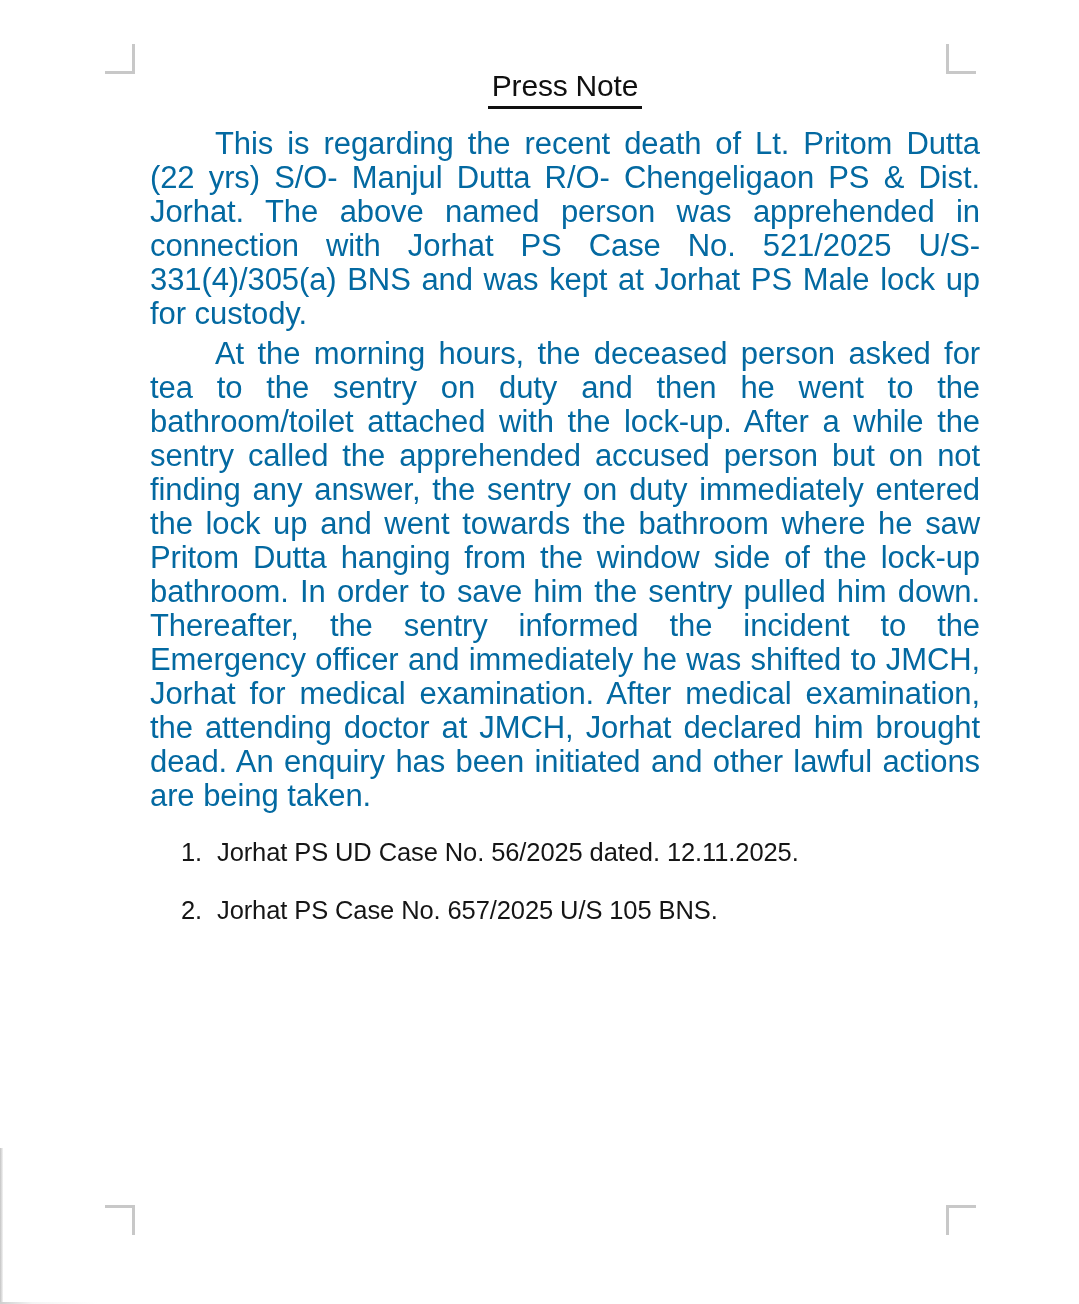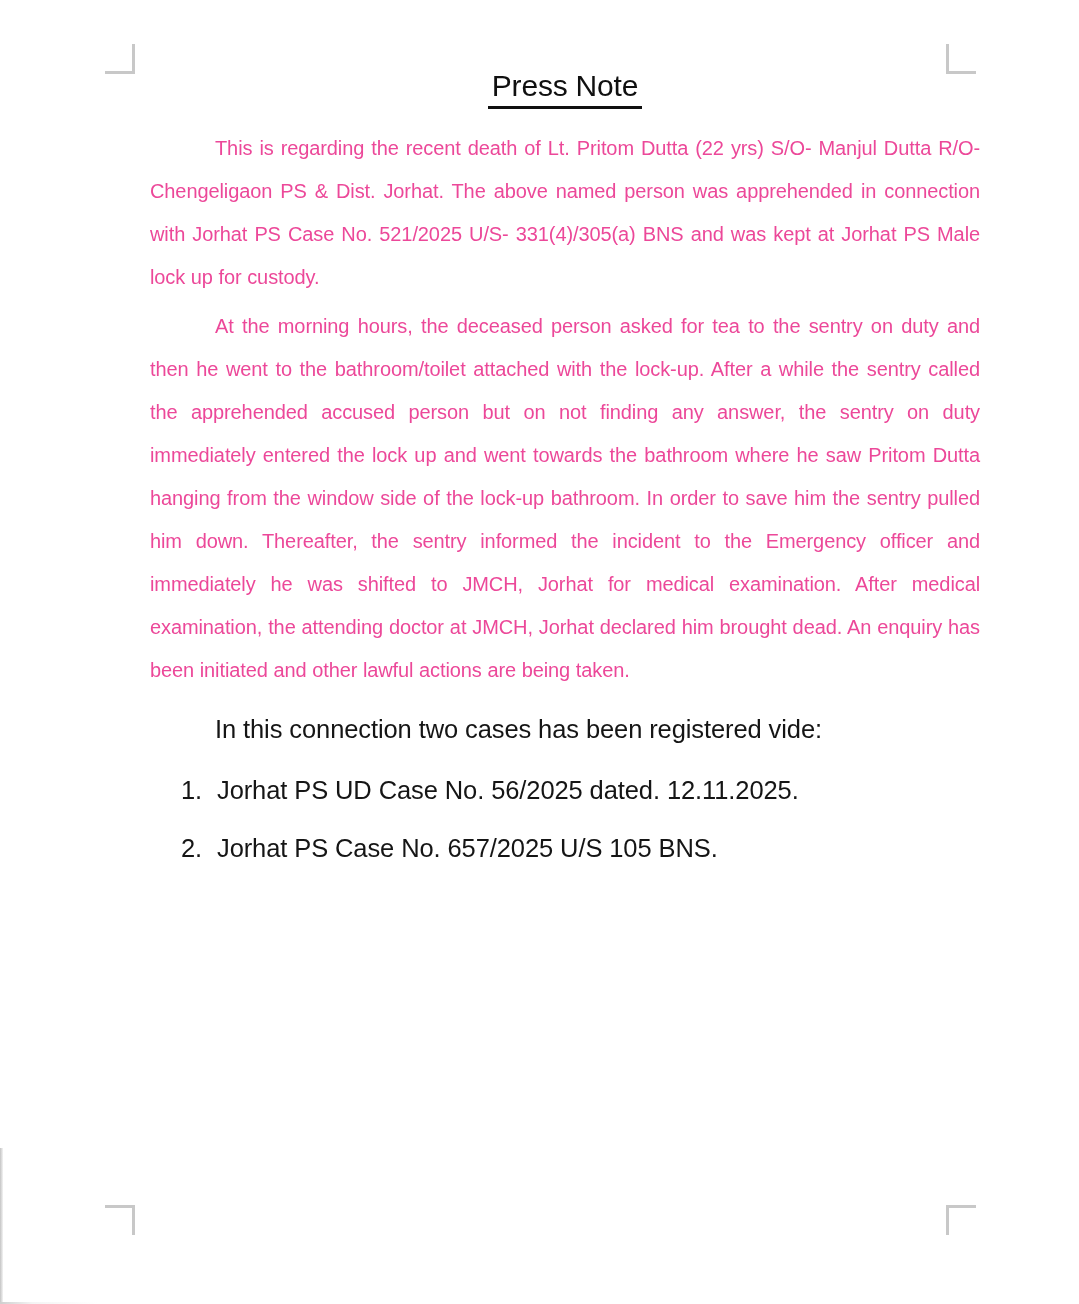--- a/index.html
+++ b/index.html
@@ -105,23 +105,23 @@
     line-height: 1.2;
   }
   .doc-title .title-text {
     display: inline-block;
     border-bottom: 3px solid #101010;
     padding: 0 4px 2px 4px;
   }
 
   .para {
     margin: 0 0 6px 0;
-    font-size: 20px;
-    line-height: 43px;
-    color: #ec4899;
+    font-size: 31px;
+    line-height: 34px;
+    color: #0369a1;
     text-align: justify;
     text-justify: inter-word;
     text-indent: 65px;
     letter-spacing: -0.1px;
     word-spacing: 0.2px;
   }
 
   .intro-line {
     margin: 16px 0 10px 0;
     font-size: 25.5px;
@@ -172,21 +172,20 @@
   <div class="doc">
 
     <h1 class="doc-title">
       <span class="title-text">Press Note</span>
     </h1>
 
     <p class="para">This is regarding the recent death of Lt. Pritom Dutta (22 yrs) S/O- Manjul Dutta R/O- Chengeligaon PS &amp; Dist. Jorhat. The above named person was apprehended in connection with Jorhat PS Case No. 521/2025 U/S- 331(4)/305(a) BNS and was kept at Jorhat PS Male lock up for custody.</p>
 
     <p class="para">At the morning hours, the deceased person asked for tea to the sentry on duty and then he went to the bathroom/toilet attached with the lock-up. After a while the sentry called the apprehended accused person but on not finding any answer, the sentry on duty immediately entered the lock up and went towards the bathroom where he saw Pritom Dutta hanging from the window side of the lock-up bathroom. In order to save him the sentry pulled him down. Thereafter, the sentry informed the incident to the Emergency officer and immediately he was shifted to JMCH, Jorhat for medical examination. After medical examination, the attending doctor at JMCH, Jorhat declared him brought dead. An enquiry has been initiated and other lawful actions are being taken.</p>
 
-    <p class="intro-line">In this connection two cases has been registered vide:</p>
 
     <ol class="case-list">
       <li class="case-list-item">
         <span class="case-marker">1.</span>
         <span class="case-text">Jorhat PS UD Case No. 56/2025 dated. 12.11.2025.</span>
       </li>
       <li class="case-list-item">
         <span class="case-marker">2.</span>
         <span class="case-text">Jorhat PS Case No. 657/2025 U/S 105 BNS.</span>
       </li>

